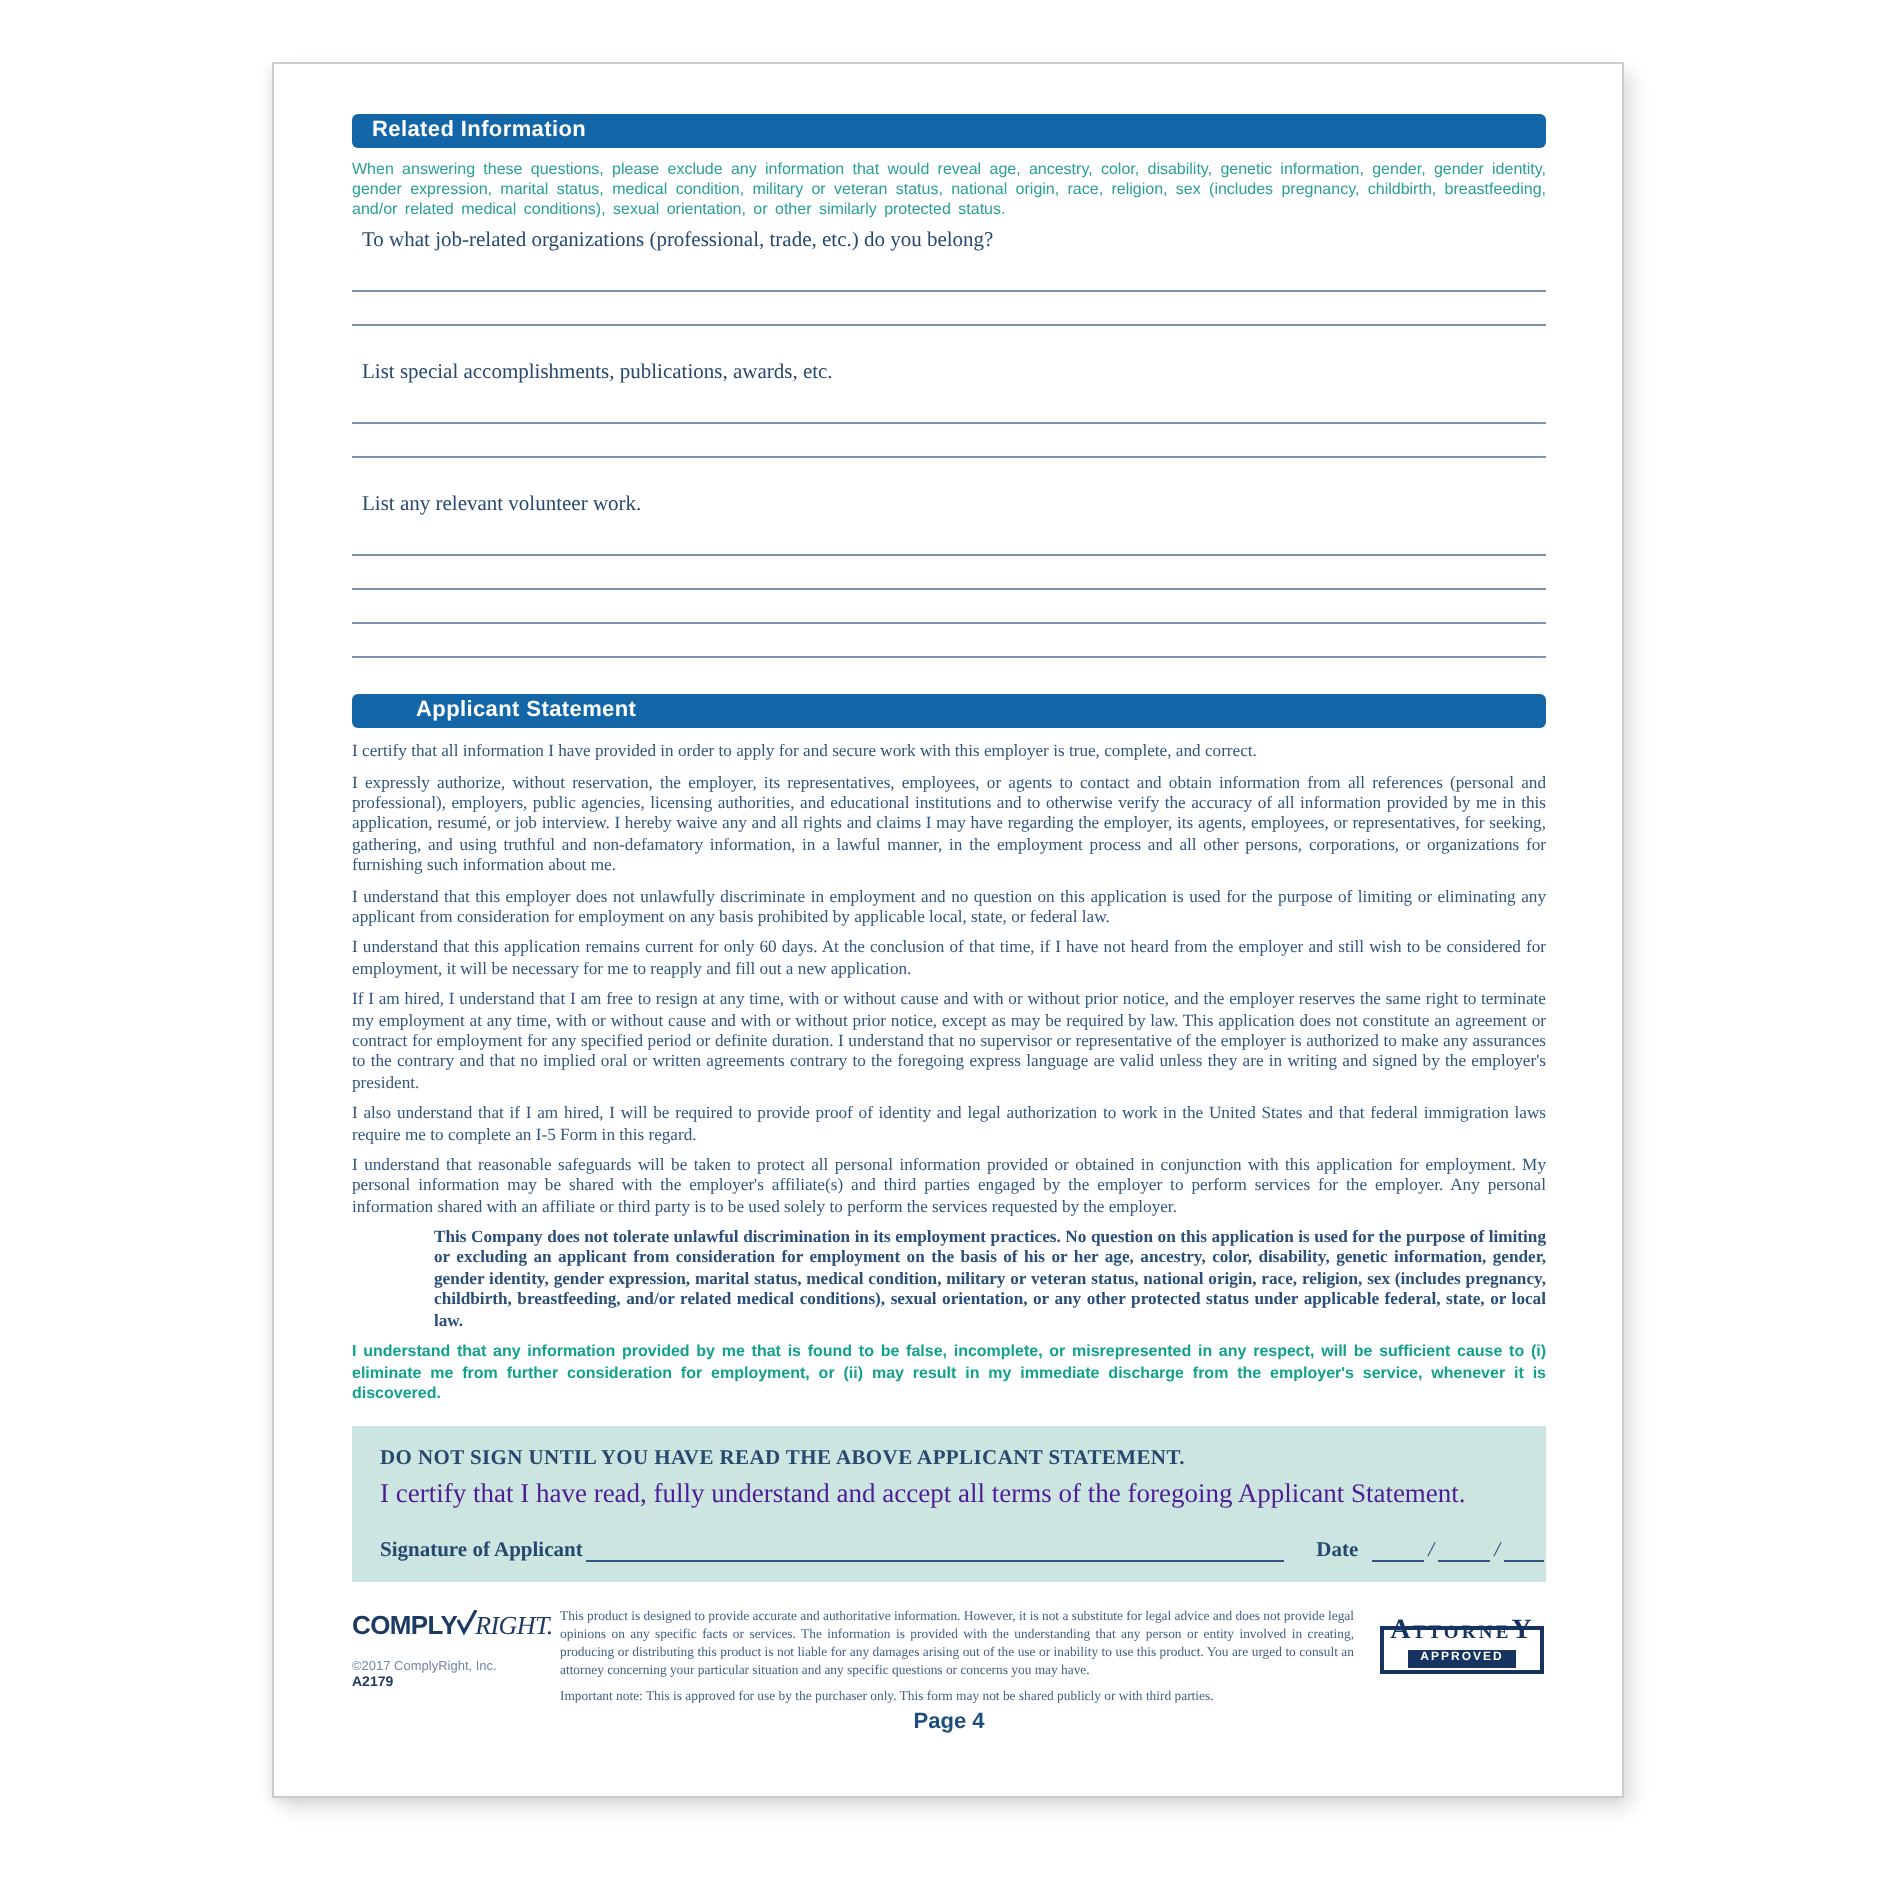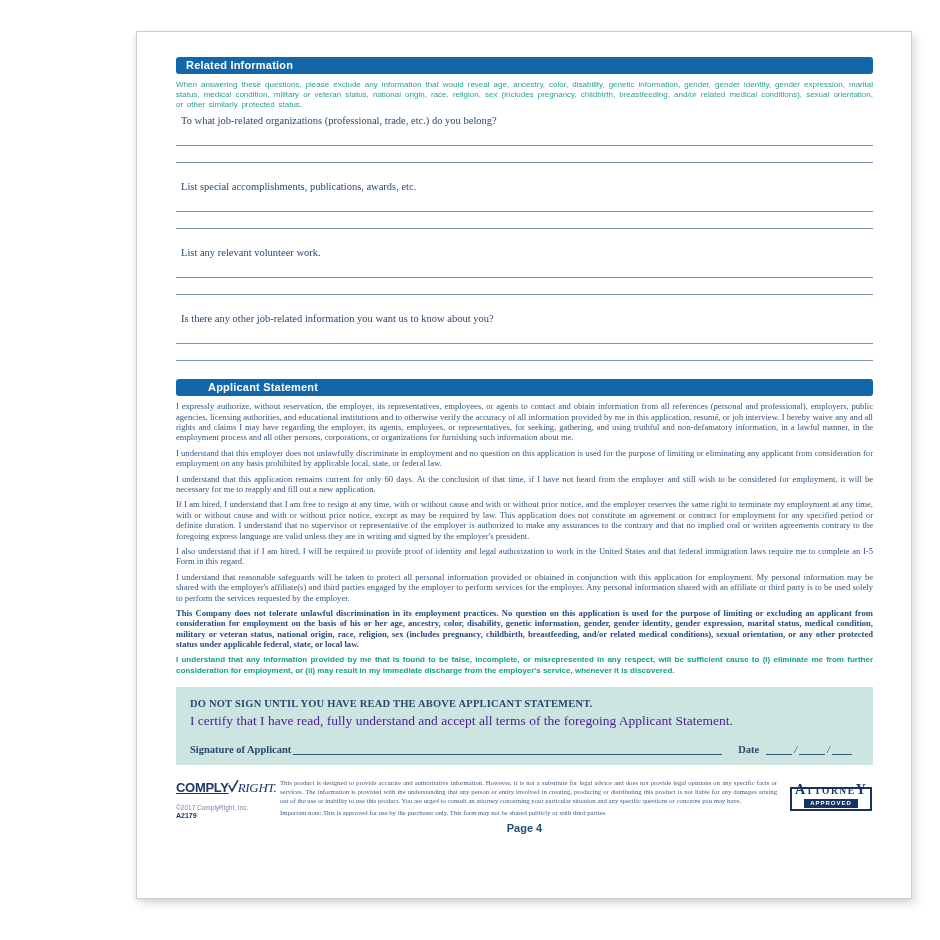--- a/index.html
+++ b/index.html
@@ -1,19 +1,19 @@
 <!DOCTYPE html>
 <html><head>
 <meta charset="utf-8">
 <style>
   html, body { margin:0; padding:0; width:940px; height:940px; overflow:hidden; background:#ffffff; }
   * { box-sizing: border-box; }
 
   .sheet {
-    position:absolute; left:136px; top:31px; width:776px; height:868px;
+    position:absolute; left:136px; top:31px; width:676px; height:868px;
     background:#ffffff; border:1px solid #cccccc;
     box-shadow: 4px 5px 9px rgba(0,0,0,0.13), -2px 2px 5px rgba(0,0,0,0.06);
   }
   .content { padding: 25px 38px 0 39px; }
 
   .section-bar {
     background:#1366a8; color:#ffffff; border-radius:3px;
     font: bold 11px "Liberation Sans", "DejaVu Sans", sans-serif;
     padding: 2px 0 3px 10px; letter-spacing:0.2px;
   }
@@ -28,42 +28,42 @@
   .q-row.gap { margin-top:18px;text-align:right; }
   .q-line { flex:1; border-bottom:1px solid #33567d; margin-left:5px; height:12px; }
   .ruled { border-bottom:1px solid #7b94ab; margin-top:16px; height:1px; }
 
   .stmt {
     margin: 5px 0 0 0; color:#31567e;
     font: 8.6px "Liberation Serif", "DejaVu Serif", serif;
     line-height: 1.21; text-align: justify;
   }
   .stmt.first { margin-top:6px; }
-  .stmt.bold { font-weight:bold; color:#2a4e78; }
+  .stmt.bold { font-weight:bold; color:#2a4e78;margin-left:41px; }
   .warn {
     margin: 6px 0 0 0; color:#12a18c;
     font: bold 8px "Liberation Sans", "DejaVu Sans", sans-serif;
     line-height: 1.32; text-align: justify;
   }
 
-  .sign-box { margin-top:10px; background:#cde5e0; padding: 11px 21px 10px 14px; }
+  .sign-box { margin-top:10px; background:#cde5e0; padding: 11px 1px 10px 14px; }
   .donot { margin:0; font: bold 10.5px "Liberation Serif", "DejaVu Serif", serif; color:#27496f; letter-spacing:0.2px; }
   .certify { margin:4px 0 0 0; font: 13.5px "Liberation Serif", "DejaVu Serif", serif; color:#4c1d95; }
   .sig-row { display:flex; align-items:flex-start; margin-top:15px;
     font: bold 10.5px "Liberation Serif", "DejaVu Serif", serif; color:#27496f; }
   .sig-line { flex:1; border-bottom:1px solid #33567d; margin-left:2px; height:11px; }
   .date-label { margin-left:16px; margin-right:7px; }
   .date-seg { width:26px; border-bottom:1px solid #33567d; height:11px; }
   .date-seg.short { width:20px; }
   .slash { font-style:italic; margin:0 2px; font-weight:normal; }
 
   .footer { display:flex; margin-top:13px; }
   .footer-left { width:104px; flex:none; }
   .logo { white-space:nowrap; color:#1d3a63; }
-  .logo-comply { font: bold 13px "Liberation Sans", "DejaVu Sans", sans-serif; letter-spacing:-0.3px;text-decoration:underline; }
+  .logo-comply { font: bold 13px "Liberation Sans", "DejaVu Sans", sans-serif; letter-spacing:-0.3px; }
   .logo-right { font: italic 13px "Liberation Serif", "DejaVu Serif", serif; letter-spacing:-0.3px; }
   .logo-check { display:inline-block; width:9px; height:11px; position:relative; }
   .logo-check svg { position:absolute; left:-1px; top:-1px; }
   .copyright { margin-top:8px; font: 6.5px "Liberation Sans", "DejaVu Sans", sans-serif; color:#7187a2; }
   .form-number { font: bold 7px "Liberation Sans", "DejaVu Sans", sans-serif; color:#1d3a63; margin-top:1px; }
 
   .footer-mid { flex:1; padding-right:12px; }
   .disclaimer { margin:0; font: 6.7px "Liberation Serif", "DejaVu Serif", serif;
     color:#446184; line-height:1.38; text-align:justify; }
   .important { margin:4px 0 0 0; font: 6.7px "Liberation Serif", "DejaVu Serif", serif; color:#446184; }
@@ -105,31 +105,28 @@
     <div class="ruled"></div>
     <div class="ruled"></div>
 
     <div class="q-row gap">
       <span>List any relevant volunteer work.</span>
       <span class="q-line"></span>
     </div>
     <div class="ruled"></div>
     <div class="ruled"></div>
 
-    <div class="q-row gap">
-      <span>Is there any other job-related information you want us to know about you?</span>
-      <span class="q-line"></span>
-    </div>
     <div class="ruled"></div>
     <div class="ruled"></div>
 
     <div class="section-bar" style="margin-top:18px;padding-left:32px;">
       <span>Applicant Statement</span>
     </div>
 
+    <p class="stmt first">I certify that all information I have provided in order to apply for and secure work with this employer is true, complete, and correct.</p>
     <p class="stmt">I expressly authorize, without reservation, the employer, its representatives, employees, or agents to contact and obtain information from all references (personal and professional), employers, public agencies, licensing authorities, and educational institutions and to otherwise verify the accuracy of all information provided by me in this application, resumé, or job interview. I hereby waive any and all rights and claims I may have regarding the employer, its agents, employees, or representatives, for seeking, gathering, and using truthful and non-defamatory information, in a lawful manner, in the employment process and all other persons, corporations, or organizations for furnishing such information about me.</p>
     <p class="stmt">I understand that this employer does not unlawfully discriminate in employment and no question on this application is used for the purpose of limiting or eliminating any applicant from consideration for employment on any basis prohibited by applicable local, state, or federal law.</p>
     <p class="stmt">I understand that this application remains current for only 60 days. At the conclusion of that time, if I have not heard from the employer and still wish to be considered for employment, it will be necessary for me to reapply and fill out a new application.</p>
     <p class="stmt">If I am hired, I understand that I am free to resign at any time, with or without cause and with or without prior notice, and the employer reserves the same right to terminate my employment at any time, with or without cause and with or without prior notice, except as may be required by law. This application does not constitute an agreement or contract for employment for any specified period or definite duration. I understand that no supervisor or representative of the employer is authorized to make any assurances to the contrary and that no implied oral or written agreements contrary to the foregoing express language are valid unless they are in writing and signed by the employer's president.</p>
     <p class="stmt">I also understand that if I am hired, I will be required to provide proof of identity and legal authorization to work in the United States and that federal immigration laws require me to complete an I-5 Form in this regard.</p>
     <p class="stmt">I understand that reasonable safeguards will be taken to protect all personal information provided or obtained in conjunction with this application for employment. My personal information may be shared with the employer's affiliate(s) and third parties engaged by the employer to perform services for the employer. Any personal information shared with an affiliate or third party is to be used solely to perform the services requested by the employer.</p>
     <p class="stmt bold">This Company does not tolerate unlawful discrimination in its employment practices. No question on this application is used for the purpose of limiting or excluding an applicant from consideration for employment on the basis of his or her age, ancestry, color, disability, genetic information, gender, gender identity, gender expression, marital status, medical condition, military or veteran status, national origin, race, religion, sex (includes pregnancy, childbirth, breastfeeding, and/or related medical conditions), sexual orientation, or any other protected status under applicable federal, state, or local law.</p>
     <p class="warn">I understand that any information provided by me that is found to be false, incomplete, or misrepresented in any respect, will be sufficient cause to (i) eliminate me from further consideration for employment, or (ii) may result in my immediate discharge from the employer's service, whenever it is discovered.</p>
 
     <div class="sign-box">

